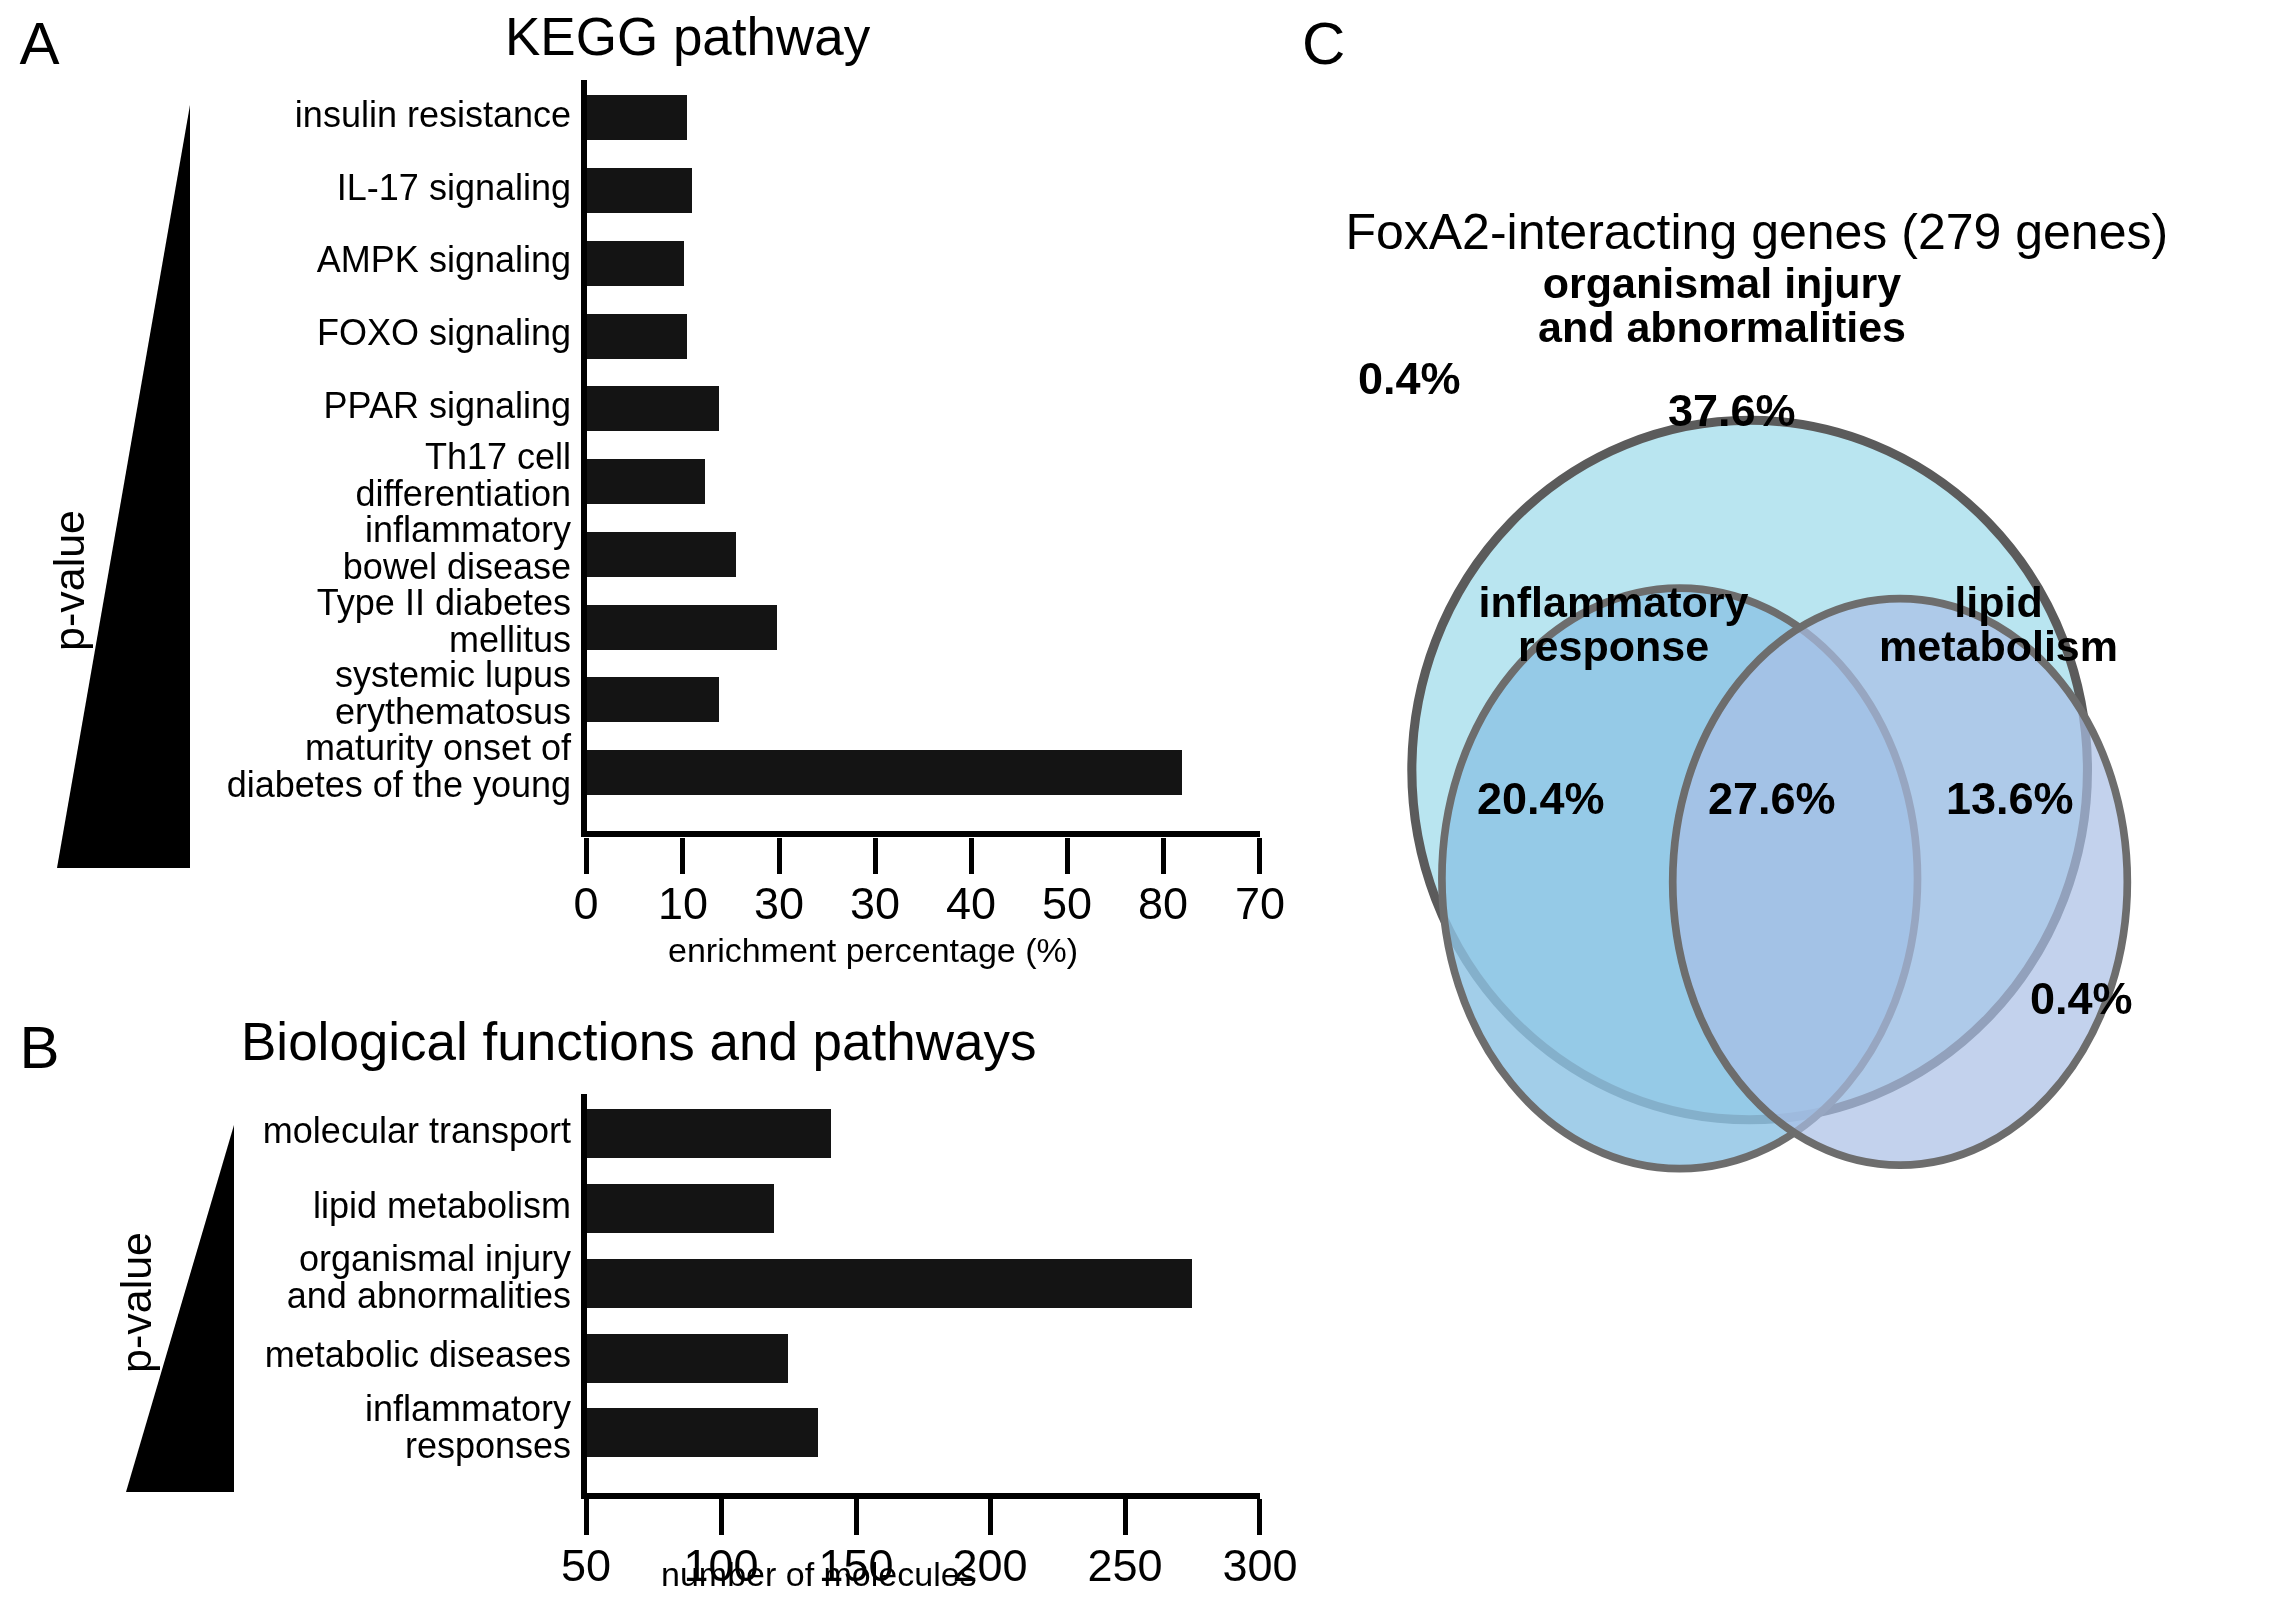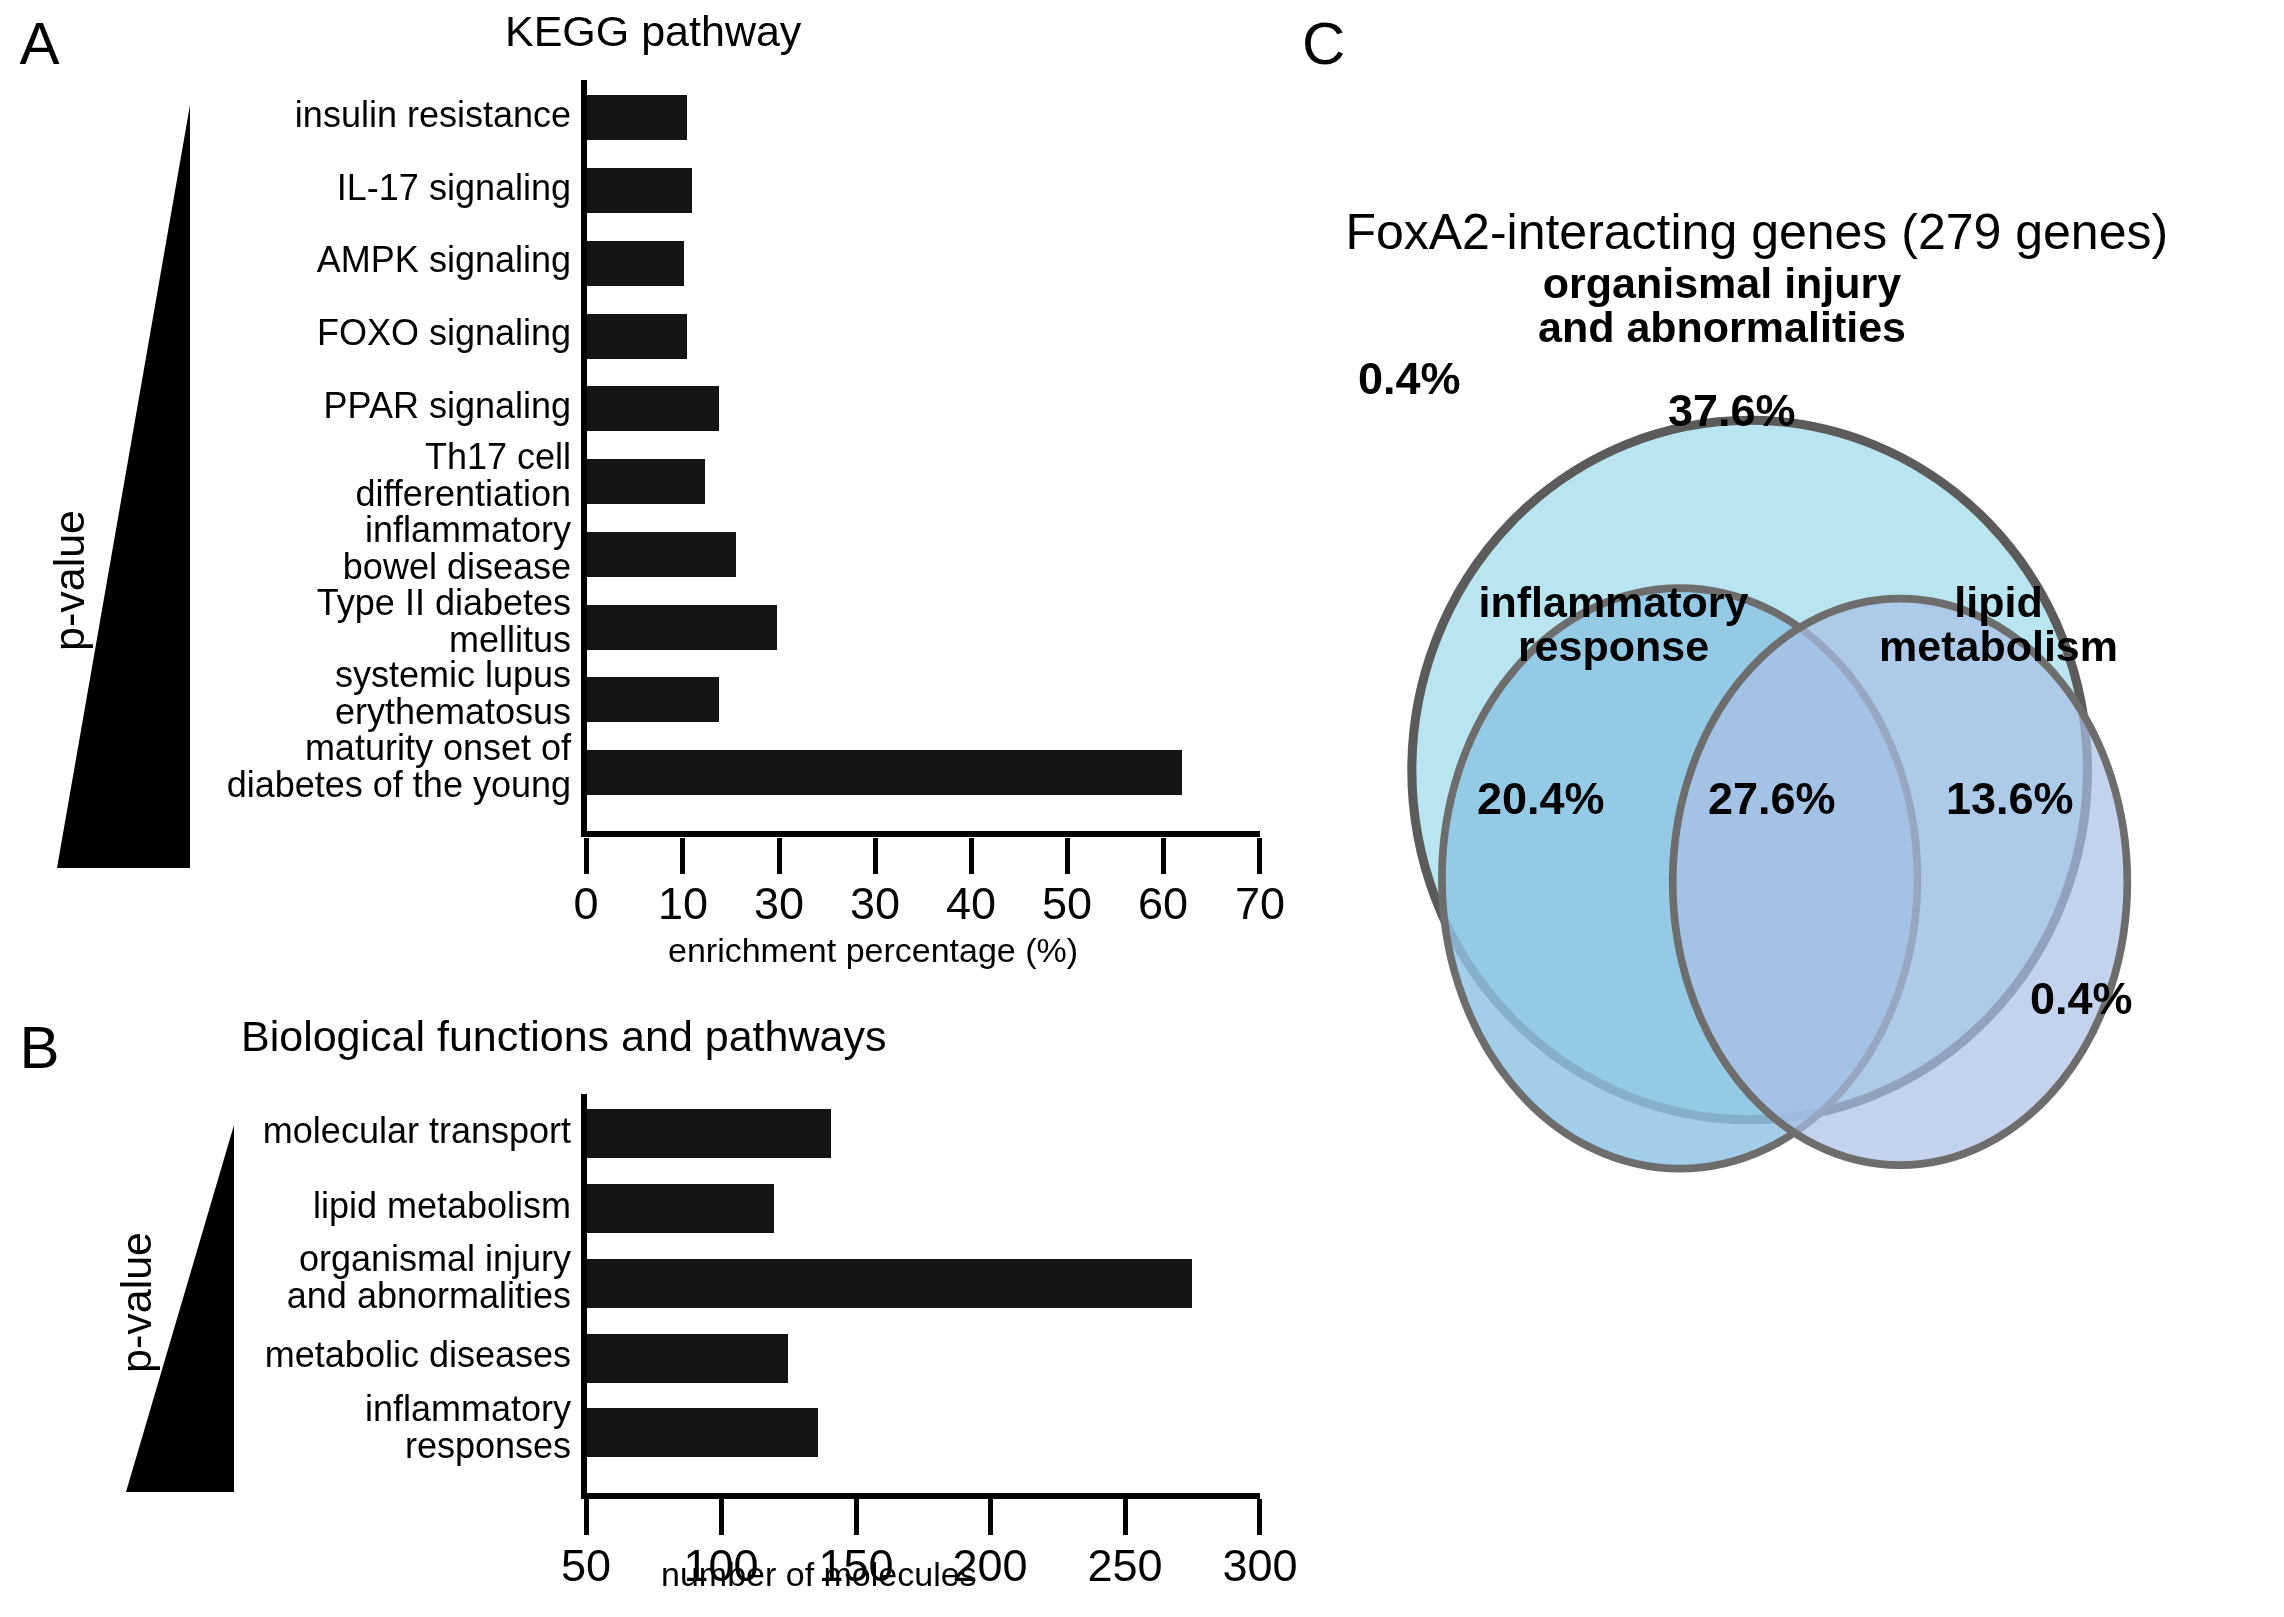--- a/index.html
+++ b/index.html
@@ -19,21 +19,21 @@
   
   .panel-letter {
     position: absolute;
     font-size: 60px;
     font-weight: 400;
     line-height: 1;
     color: #000;
   }
   .panel-title {
     position: absolute;
-    font-size: 43px;
+    font-size: 53px;
     font-weight: 400;
     line-height: 1;
     white-space: nowrap;
     color: #000;
   }
   .axis-title {
     position: absolute;
     font-size: 34px;
     font-weight: 400;
     white-space: nowrap;
@@ -155,21 +155,21 @@
     <div class="tick-label" style="left: 627px; top: 790px; width: 112px;">10</div>
     <div class="tick" style="left: 777px; top: 747px; height: 36px;"></div>
     <div class="tick-label" style="left: 723px; top: 790px; width: 112px;">30</div>
     <div class="tick" style="left: 873px; top: 747px; height: 36px;"></div>
     <div class="tick-label" style="left: 819px; top: 790px; width: 112px;">30</div>
     <div class="tick" style="left: 969px; top: 747px; height: 36px;"></div>
     <div class="tick-label" style="left: 915px; top: 790px; width: 112px;">40</div>
     <div class="tick" style="left: 1065px; top: 747px; height: 36px;"></div>
     <div class="tick-label" style="left: 1011px; top: 790px; width: 112px;">50</div>
     <div class="tick" style="left: 1161px; top: 747px; height: 36px;"></div>
-    <div class="tick-label" style="left: 1107px; top: 790px; width: 112px;">60</div>
+    <div class="tick-label" style="left: 1107px; top: 790px; width: 112px;">80</div>
     <div class="tick" style="left: 1257px; top: 747px; height: 36px;"></div>
     <div class="tick-label" style="left: 1204px; top: 790px; width: 112px;">70</div>
   </div>
 
 <div class="axis-title" style="left:668px; top:931px;">enrichment percentage (%)</div>
 
 <div class="panel-letter" style="left:19.6px; top:1018px;">B</div>
 <div class="panel-title" style="left:241px; top:1015px;">Biological functions and pathways</div>
 
 <div class="pvalue-tri" style="left:126px; top:1125px; width:108px; height:367px;

